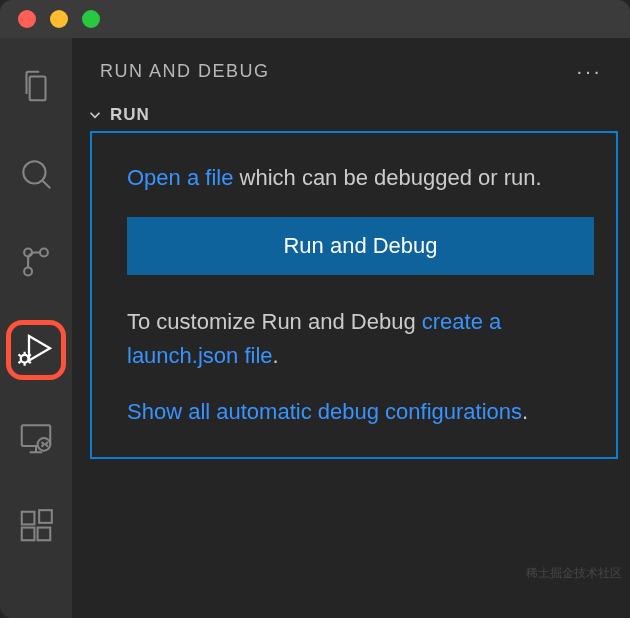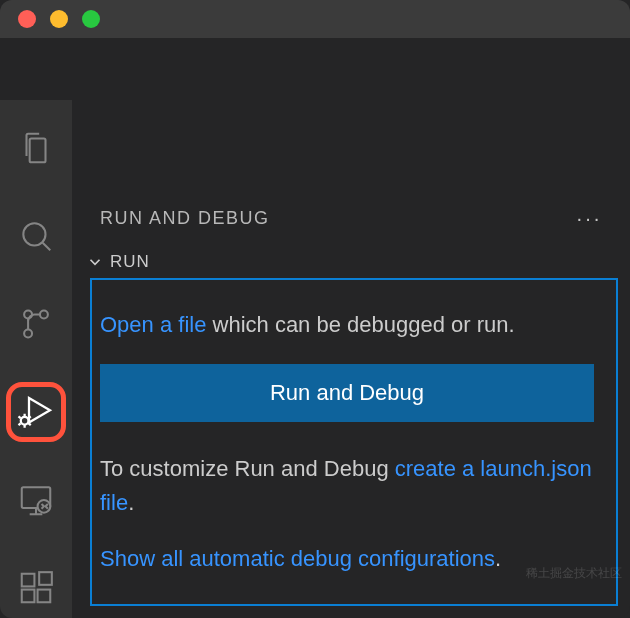--- a/index.html
+++ b/index.html
@@ -17,21 +17,21 @@
       display: flex;
       align-items: center;
       padding-left: 18px;
       gap: 14px;
     }
     .traffic { width: 18px; height: 18px; border-radius: 50%; }
     .traffic.red { background: #ff5f57; }
     .traffic.yellow { background: #febc2e; }
     .traffic.green { background: #28c840; }
 
-    .content { display: flex; height: calc(100% - 38px); align-items: flex-end; }
+    .content { display: flex; height: calc(100% - 38px); }
 
     .activitybar {
       width: 72px;
       background: #333333;
       display: flex;
       flex-direction: column;
       align-items: center;
       padding-top: 18px;
       gap: 28px;
     }
@@ -67,31 +67,31 @@
       font-weight: 400;
     }
     .ellipsis { color: #c5c5c5; letter-spacing: 2px; font-size: 20px; cursor: pointer; }
 
     .section-header {
       display: flex;
       align-items: center;
       gap: 6px;
       padding: 4px 14px 6px 14px;
       font-size: 17px;
-      font-weight: 400;
+      font-weight: 700;
       letter-spacing: 1px;
       color: #cccccc;
       cursor: pointer;
     }
     .chevron { display: inline-flex; align-items: center; }
 
     .panel {
       margin: 0 12px 12px 18px;
       border: 2px solid #0a7fd4;
-      padding: 28px 22px 28px 8px;
+      padding: 28px 22px 28px 35px;
     }
     .body-text {
       font-size: 22px;
       color: #cccccc;
       line-height: 1.55;
       margin-bottom: 22px;
     }
     .body-text a, .link {
       color: #3794ff;
       text-decoration: none;

